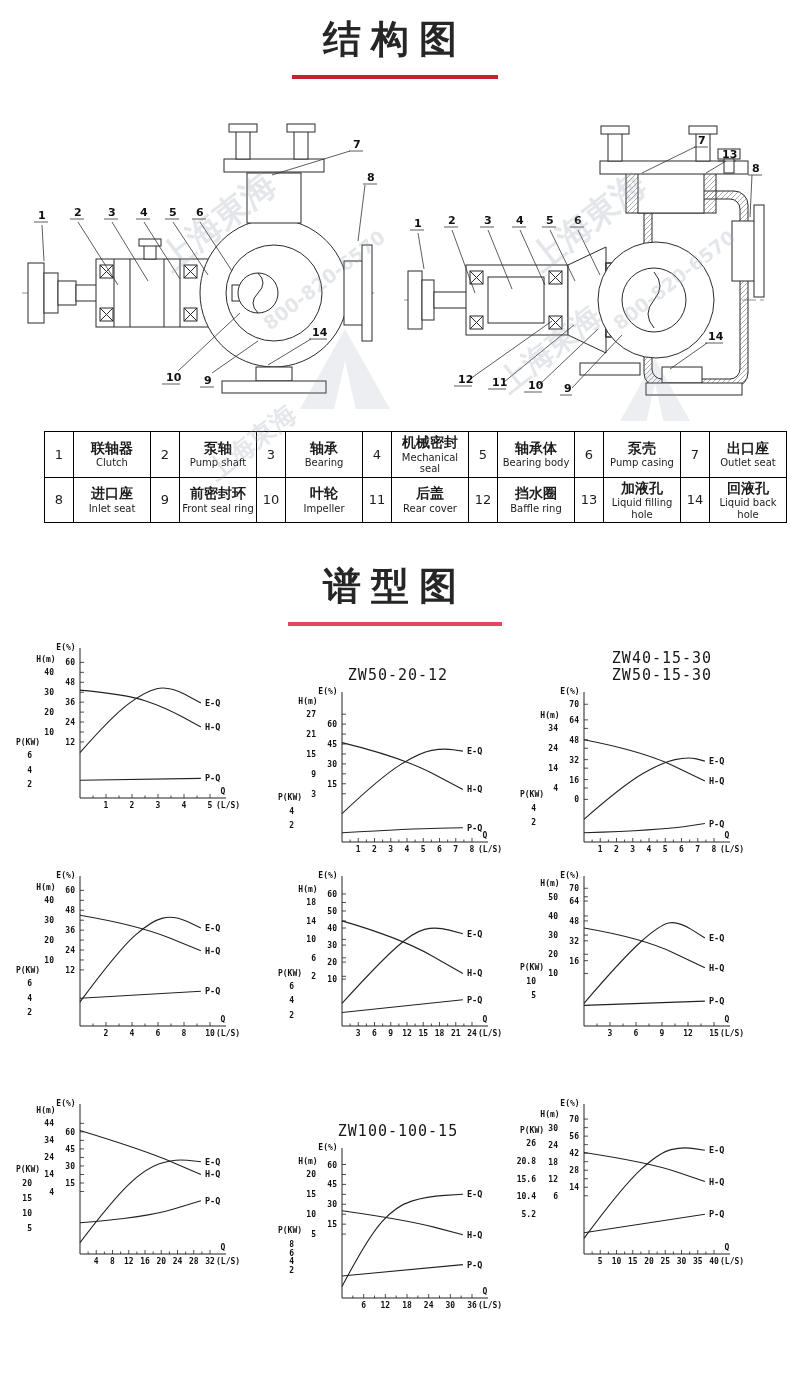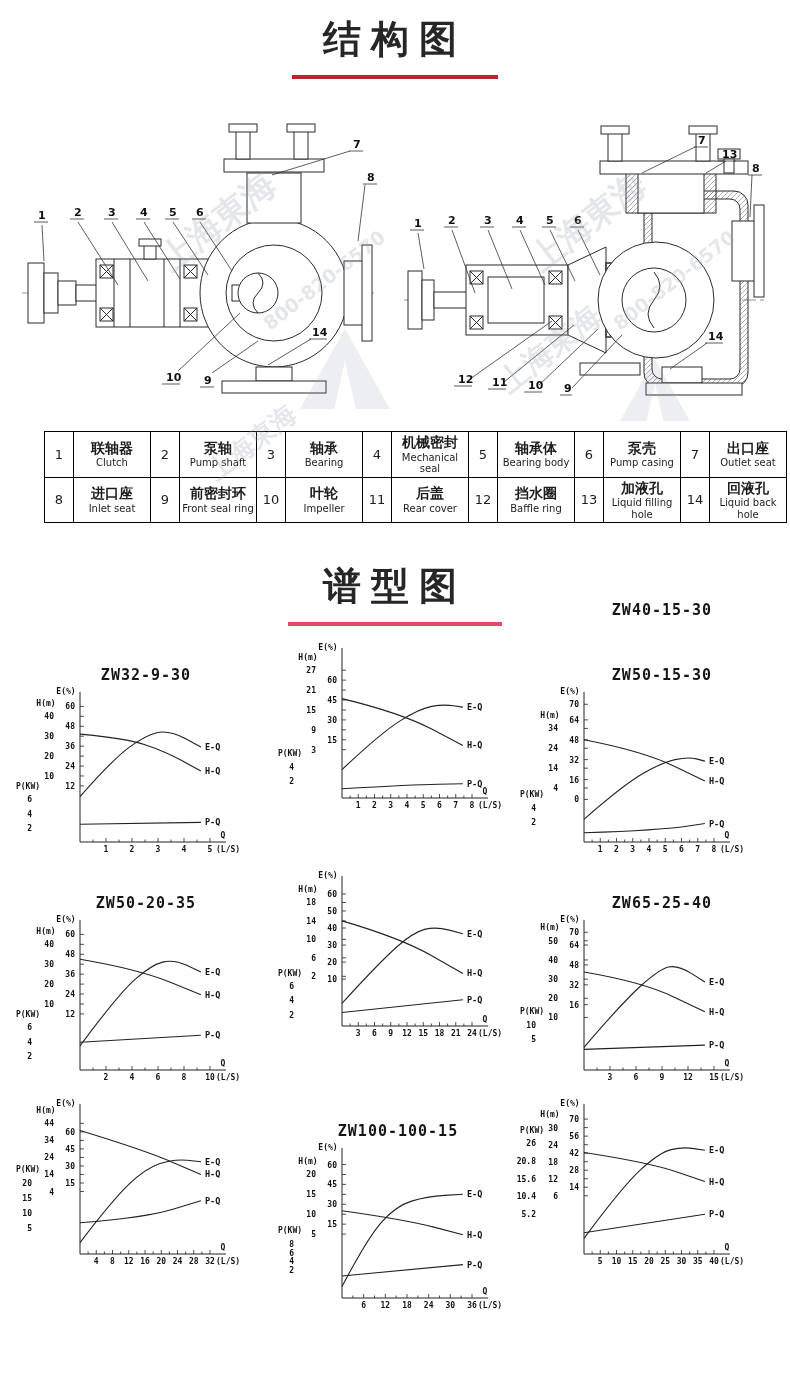--- a/index.html
+++ b/index.html
@@ -30,22 +30,22 @@
   table.parts td{border:1px solid #000;text-align:center;vertical-align:middle;padding:2px 1px;}
   table.parts td.no{width:26px;font-size:13px;}
   table.parts td.nm{width:74px;}
   .cn{font-size:14px;font-weight:bold;line-height:1.25;}
   .en{font-size:10px;line-height:1.15;}
   
   #charts-grid{display:grid;grid-template-columns:262px 242px 286px;padding:14px 0 0 0;}
   .chart-cell{position:relative;height:228px;}
   .chart-titles{height:44px;display:flex;flex-direction:column;justify-content:flex-end;
       align-items:center;padding-left:30px;}
-  .chart-title{font-family:"DejaVu Sans Mono",monospace;font-weight:bold;font-size:15px;
-      color:#161616;line-height:1.15;letter-spacing:1px;margin-top:48px;}
+  .chart-title{font-family:"DejaVu Sans Mono",monospace;font-weight:normal;font-size:15px;
+      color:#161616;line-height:1.15;letter-spacing:1px;}
   .chart-svg-wrap{padding-left:4px;}
   .tick{font-family:"DejaVu Sans Mono",monospace;font-size:8px;font-weight:bold;fill:#111;}
   .axlab{font-family:"DejaVu Sans Mono",monospace;font-size:8px;font-weight:bold;fill:#111;}
   .cvlab{font-family:"DejaVu Sans Mono",monospace;font-size:8.5px;font-weight:bold;fill:#111;}
   .curve{stroke:#222;stroke-width:1.1;fill:none;}
   .axis{stroke:#222;stroke-width:1;fill:none;}
   .tkm{stroke:#222;stroke-width:.8;}
 </style>
 </head>
 <body>
@@ -389,23 +389,20 @@
   </table>
 </div>
 
 <div id="title2-wrap">
   <div class="section-title">谱型图</div>
   <div class="red-bar" style="width:214px;background:#e0485f;"></div>
 </div>
 
 <div id="charts-grid">
     <div class="chart-cell">
-      <div class="chart-titles">
-        <div class="chart-title">ZW32-9-30</div>
-      </div>
       <div class="chart-svg-wrap">
         <svg width="252" height="184" viewBox="0 0 252 184">
           <path class="axis" d="M76,8 L76,158 L222,158"></path>
           <line class="tkm" x1="76" y1="22.39" x2="80" y2="22.39"></line>
           <line class="tkm" x1="76" y1="42.269999999999996" x2="80" y2="42.269999999999996"></line>
           <line class="tkm" x1="76" y1="62.15" x2="80" y2="62.15"></line>
           <line class="tkm" x1="76" y1="82.03" x2="80" y2="82.03"></line>
           <line class="tkm" x1="76" y1="101.91" x2="80" y2="101.91"></line>
           <line class="tkm" x1="76" y1="32.33" x2="80" y2="32.33"></line>
           <line class="tkm" x1="76" y1="52.21" x2="80" y2="52.21"></line>
@@ -446,20 +443,23 @@
           <path class="curve" d="M76.0,112.6 Q108.5,75.6 124.8,63.6 Q141.0,51.5 152.7,48.7 Q164.4,45.8 180.7,54.3 L196.9,62.9"></path>
           <text class="cvlab" x="200.9" y="65.86">E-Q</text>
           <path class="curve" d="M76.0,50.1 Q121.5,54.3 141.0,60.7 Q160.5,67.1 178.7,77.1 L196.9,87.0"></path>
           <text class="cvlab" x="200.9" y="90">H-Q</text>
           <path class="curve" d="M76.0,140.3 L196.9,138.4"></path>
           <text class="cvlab" x="200.9" y="141.404">P-Q</text>
         </svg>
       </div>
     </div>
     <div class="chart-cell">
+      <div class="chart-titles">
+        <div class="chart-title">ZW50-20-12</div>
+      </div>
       <div class="chart-svg-wrap">
         <svg width="252" height="184" viewBox="0 0 252 184">
           <path class="axis" d="M76,8 L76,158 L222,158"></path>
           <line class="tkm" x1="76" y1="40.14" x2="80" y2="40.14"></line>
           <line class="tkm" x1="76" y1="60.02" x2="80" y2="60.02"></line>
           <line class="tkm" x1="76" y1="79.9" x2="80" y2="79.9"></line>
           <line class="tkm" x1="76" y1="99.78" x2="80" y2="99.78"></line>
           <line class="tkm" x1="76" y1="30.200000000000003" x2="80" y2="30.200000000000003"></line>
           <line class="tkm" x1="76" y1="50.08" x2="80" y2="50.08"></line>
           <line class="tkm" x1="76" y1="69.96000000000001" x2="80" y2="69.96000000000001"></line>
@@ -576,23 +576,20 @@
           <path class="curve" d="M76.0,135.3 Q115.0,101.2 134.5,89.8 Q154.0,78.5 167.0,75.6 Q180.0,72.8 188.4,74.9 L196.9,77.1"></path>
           <text class="cvlab" x="200.9" y="80.06">E-Q</text>
           <path class="curve" d="M76.0,55.8 Q134.5,67.1 165.7,82.0 L196.9,96.9"></path>
           <text class="cvlab" x="200.9" y="99.94">H-Q</text>
           <path class="curve" d="M76.0,148.8 Q154.0,145.9 175.4,142.7 L196.9,139.5"></path>
           <text class="cvlab" x="200.9" y="142.54000000000002">P-Q</text>
         </svg>
       </div>
     </div>
     <div class="chart-cell">
-      <div class="chart-titles">
-        <div class="chart-title">ZW50-20-35</div>
-      </div>
       <div class="chart-svg-wrap">
         <svg width="252" height="184" viewBox="0 0 252 184">
           <path class="axis" d="M76,8 L76,158 L222,158"></path>
           <line class="tkm" x1="76" y1="22.39" x2="80" y2="22.39"></line>
           <line class="tkm" x1="76" y1="42.269999999999996" x2="80" y2="42.269999999999996"></line>
           <line class="tkm" x1="76" y1="62.15" x2="80" y2="62.15"></line>
           <line class="tkm" x1="76" y1="82.03" x2="80" y2="82.03"></line>
           <line class="tkm" x1="76" y1="101.91" x2="80" y2="101.91"></line>
           <line class="tkm" x1="76" y1="32.33" x2="80" y2="32.33"></line>
           <line class="tkm" x1="76" y1="52.21" x2="80" y2="52.21"></line>
@@ -700,23 +697,20 @@
           <path class="curve" d="M76.0,135.3 Q115.0,92.7 131.3,78.5 Q147.5,64.3 158.6,61.4 Q169.6,58.6 183.3,62.1 L196.9,65.7"></path>
           <text class="cvlab" x="200.9" y="68.69999999999999">E-Q</text>
           <path class="curve" d="M76.0,52.9 Q134.5,70.0 165.7,87.7 L196.9,105.5"></path>
           <text class="cvlab" x="200.9" y="108.46">H-Q</text>
           <path class="curve" d="M76.0,144.5 L196.9,131.7"></path>
           <text class="cvlab" x="200.9" y="134.73">P-Q</text>
         </svg>
       </div>
     </div>
     <div class="chart-cell">
-      <div class="chart-titles">
-        <div class="chart-title">ZW65-25-40</div>
-      </div>
       <div class="chart-svg-wrap">
         <svg width="252" height="184" viewBox="0 0 252 184">
           <path class="axis" d="M76,8 L76,158 L222,158"></path>
           <line class="tkm" x1="76" y1="20.259999999999998" x2="80" y2="20.259999999999998"></line>
           <line class="tkm" x1="76" y1="33.04" x2="80" y2="33.04"></line>
           <line class="tkm" x1="76" y1="52.92" x2="80" y2="52.92"></line>
           <line class="tkm" x1="76" y1="72.80000000000001" x2="80" y2="72.80000000000001"></line>
           <line class="tkm" x1="76" y1="92.68" x2="80" y2="92.68"></line>
           <line class="tkm" x1="76" y1="28.78" x2="80" y2="28.78"></line>
           <line class="tkm" x1="76" y1="47.95" x2="80" y2="47.95"></line>

